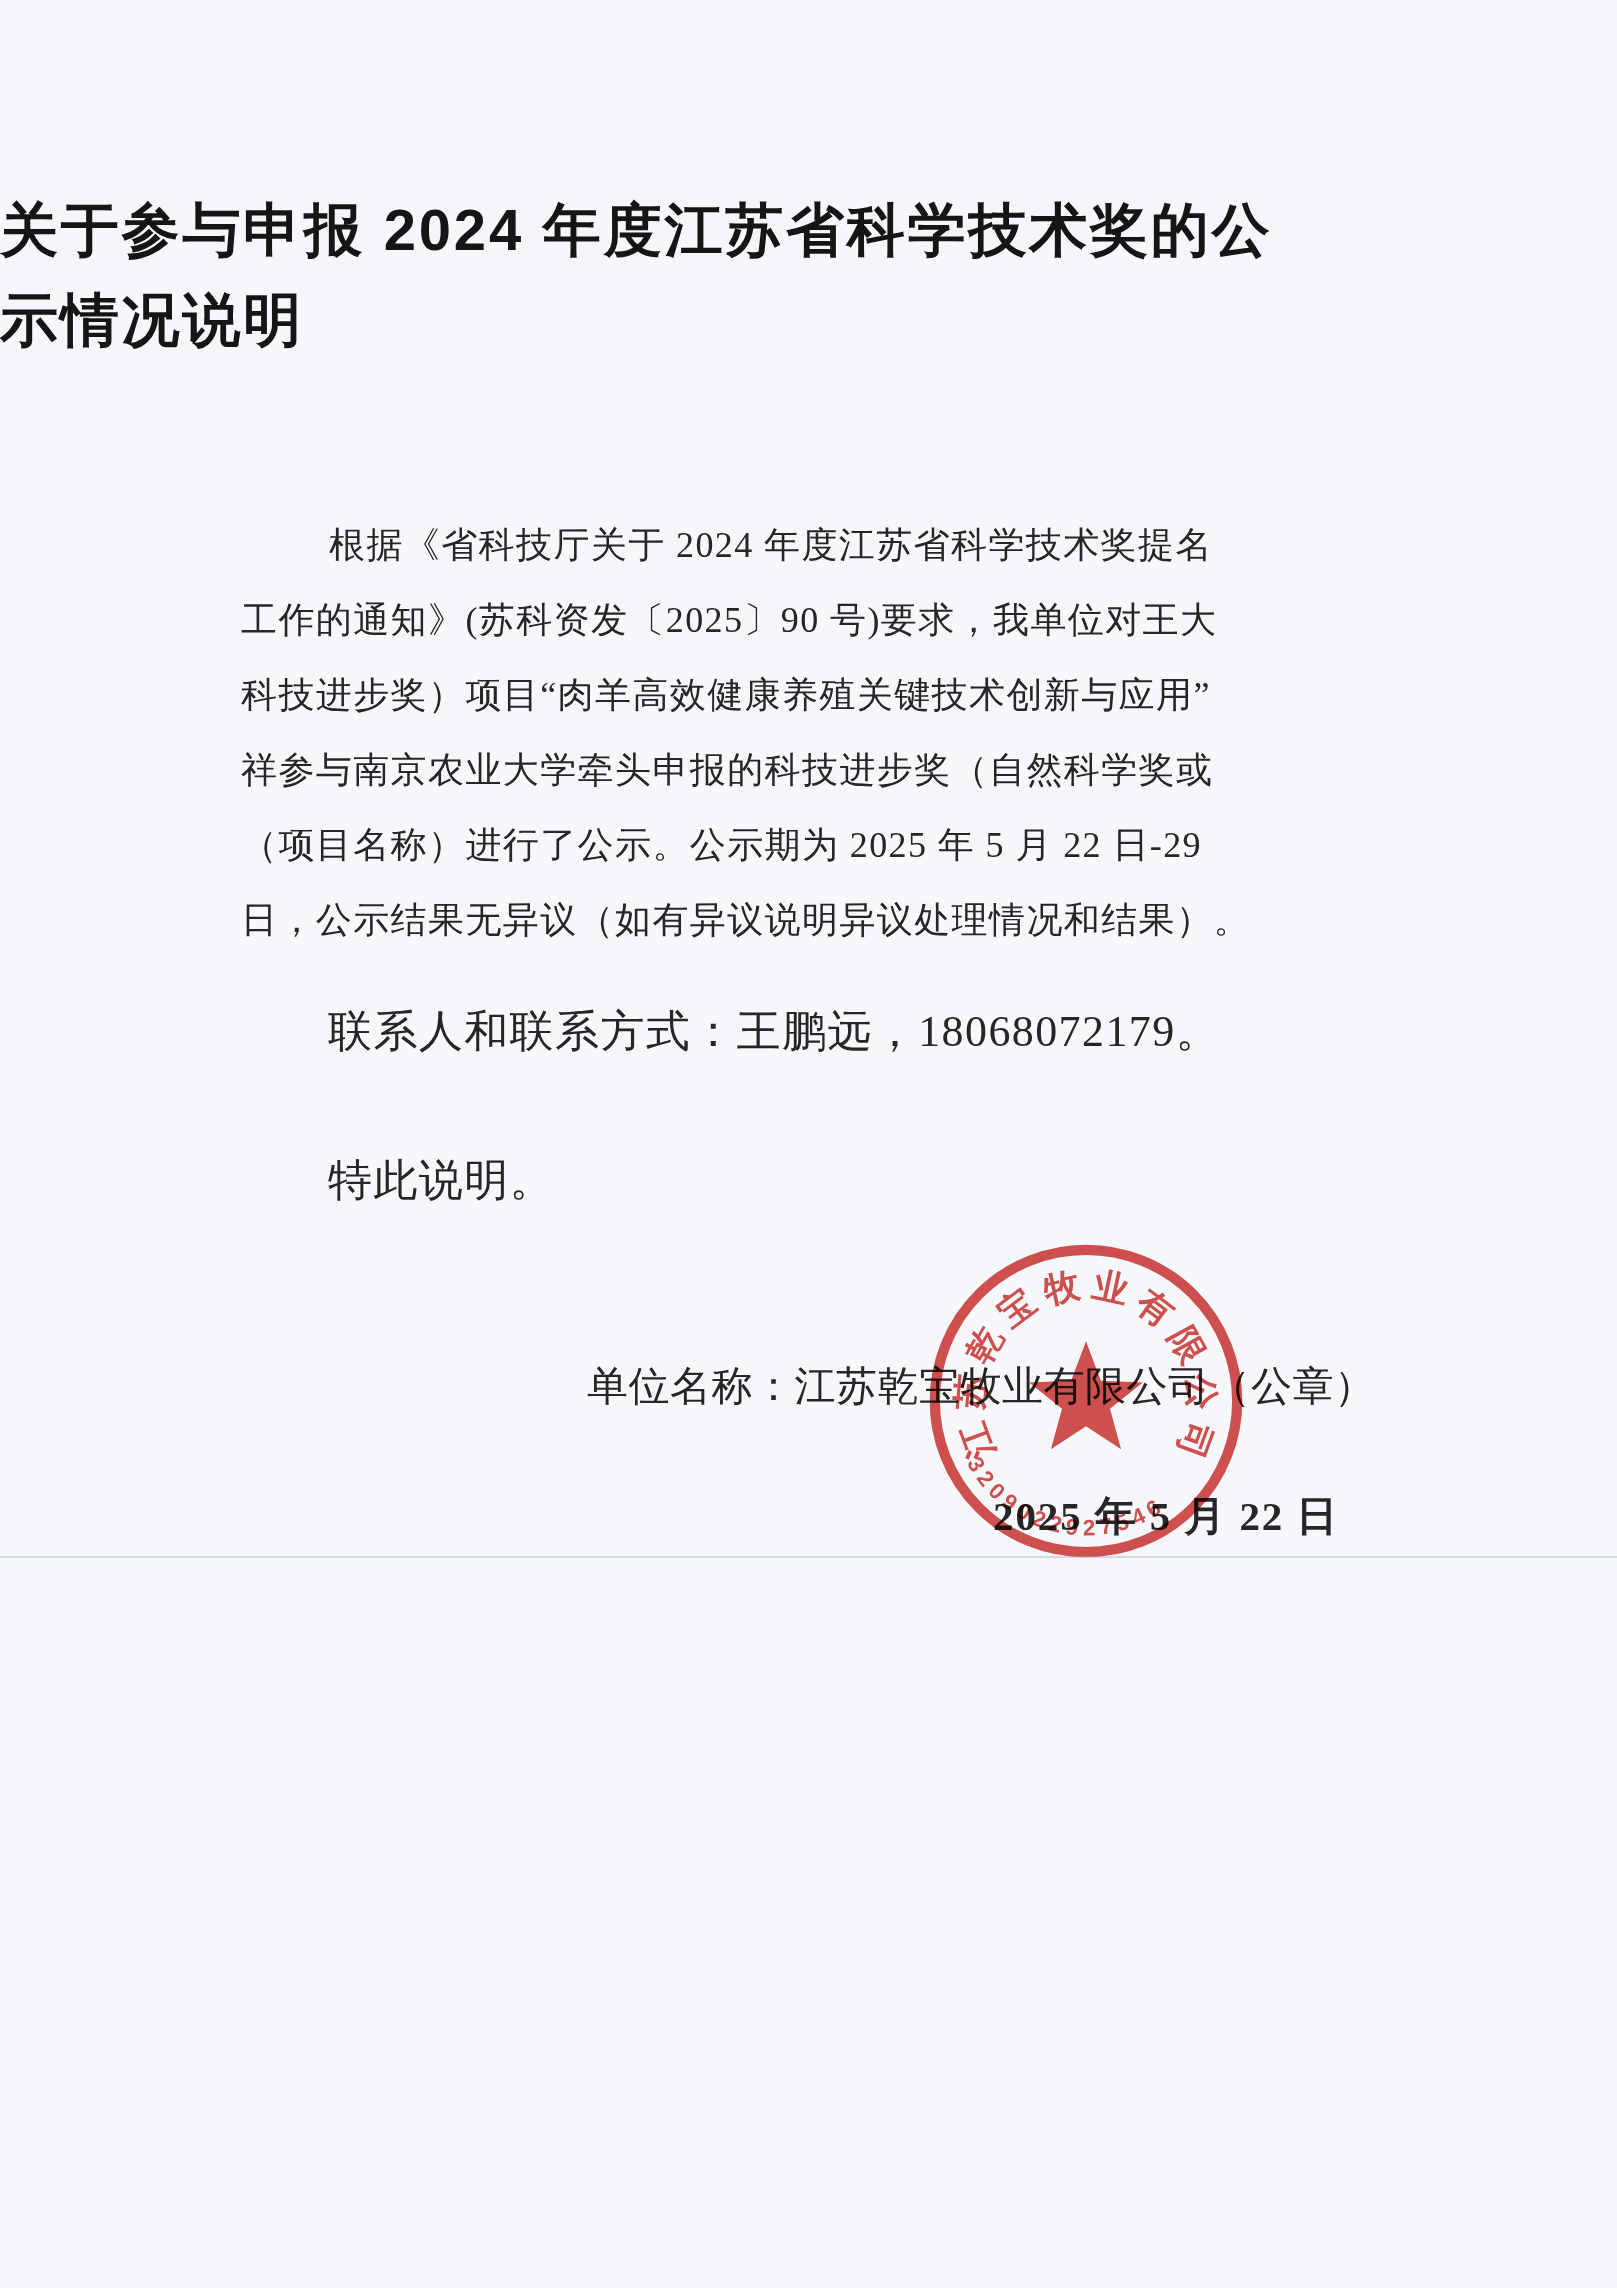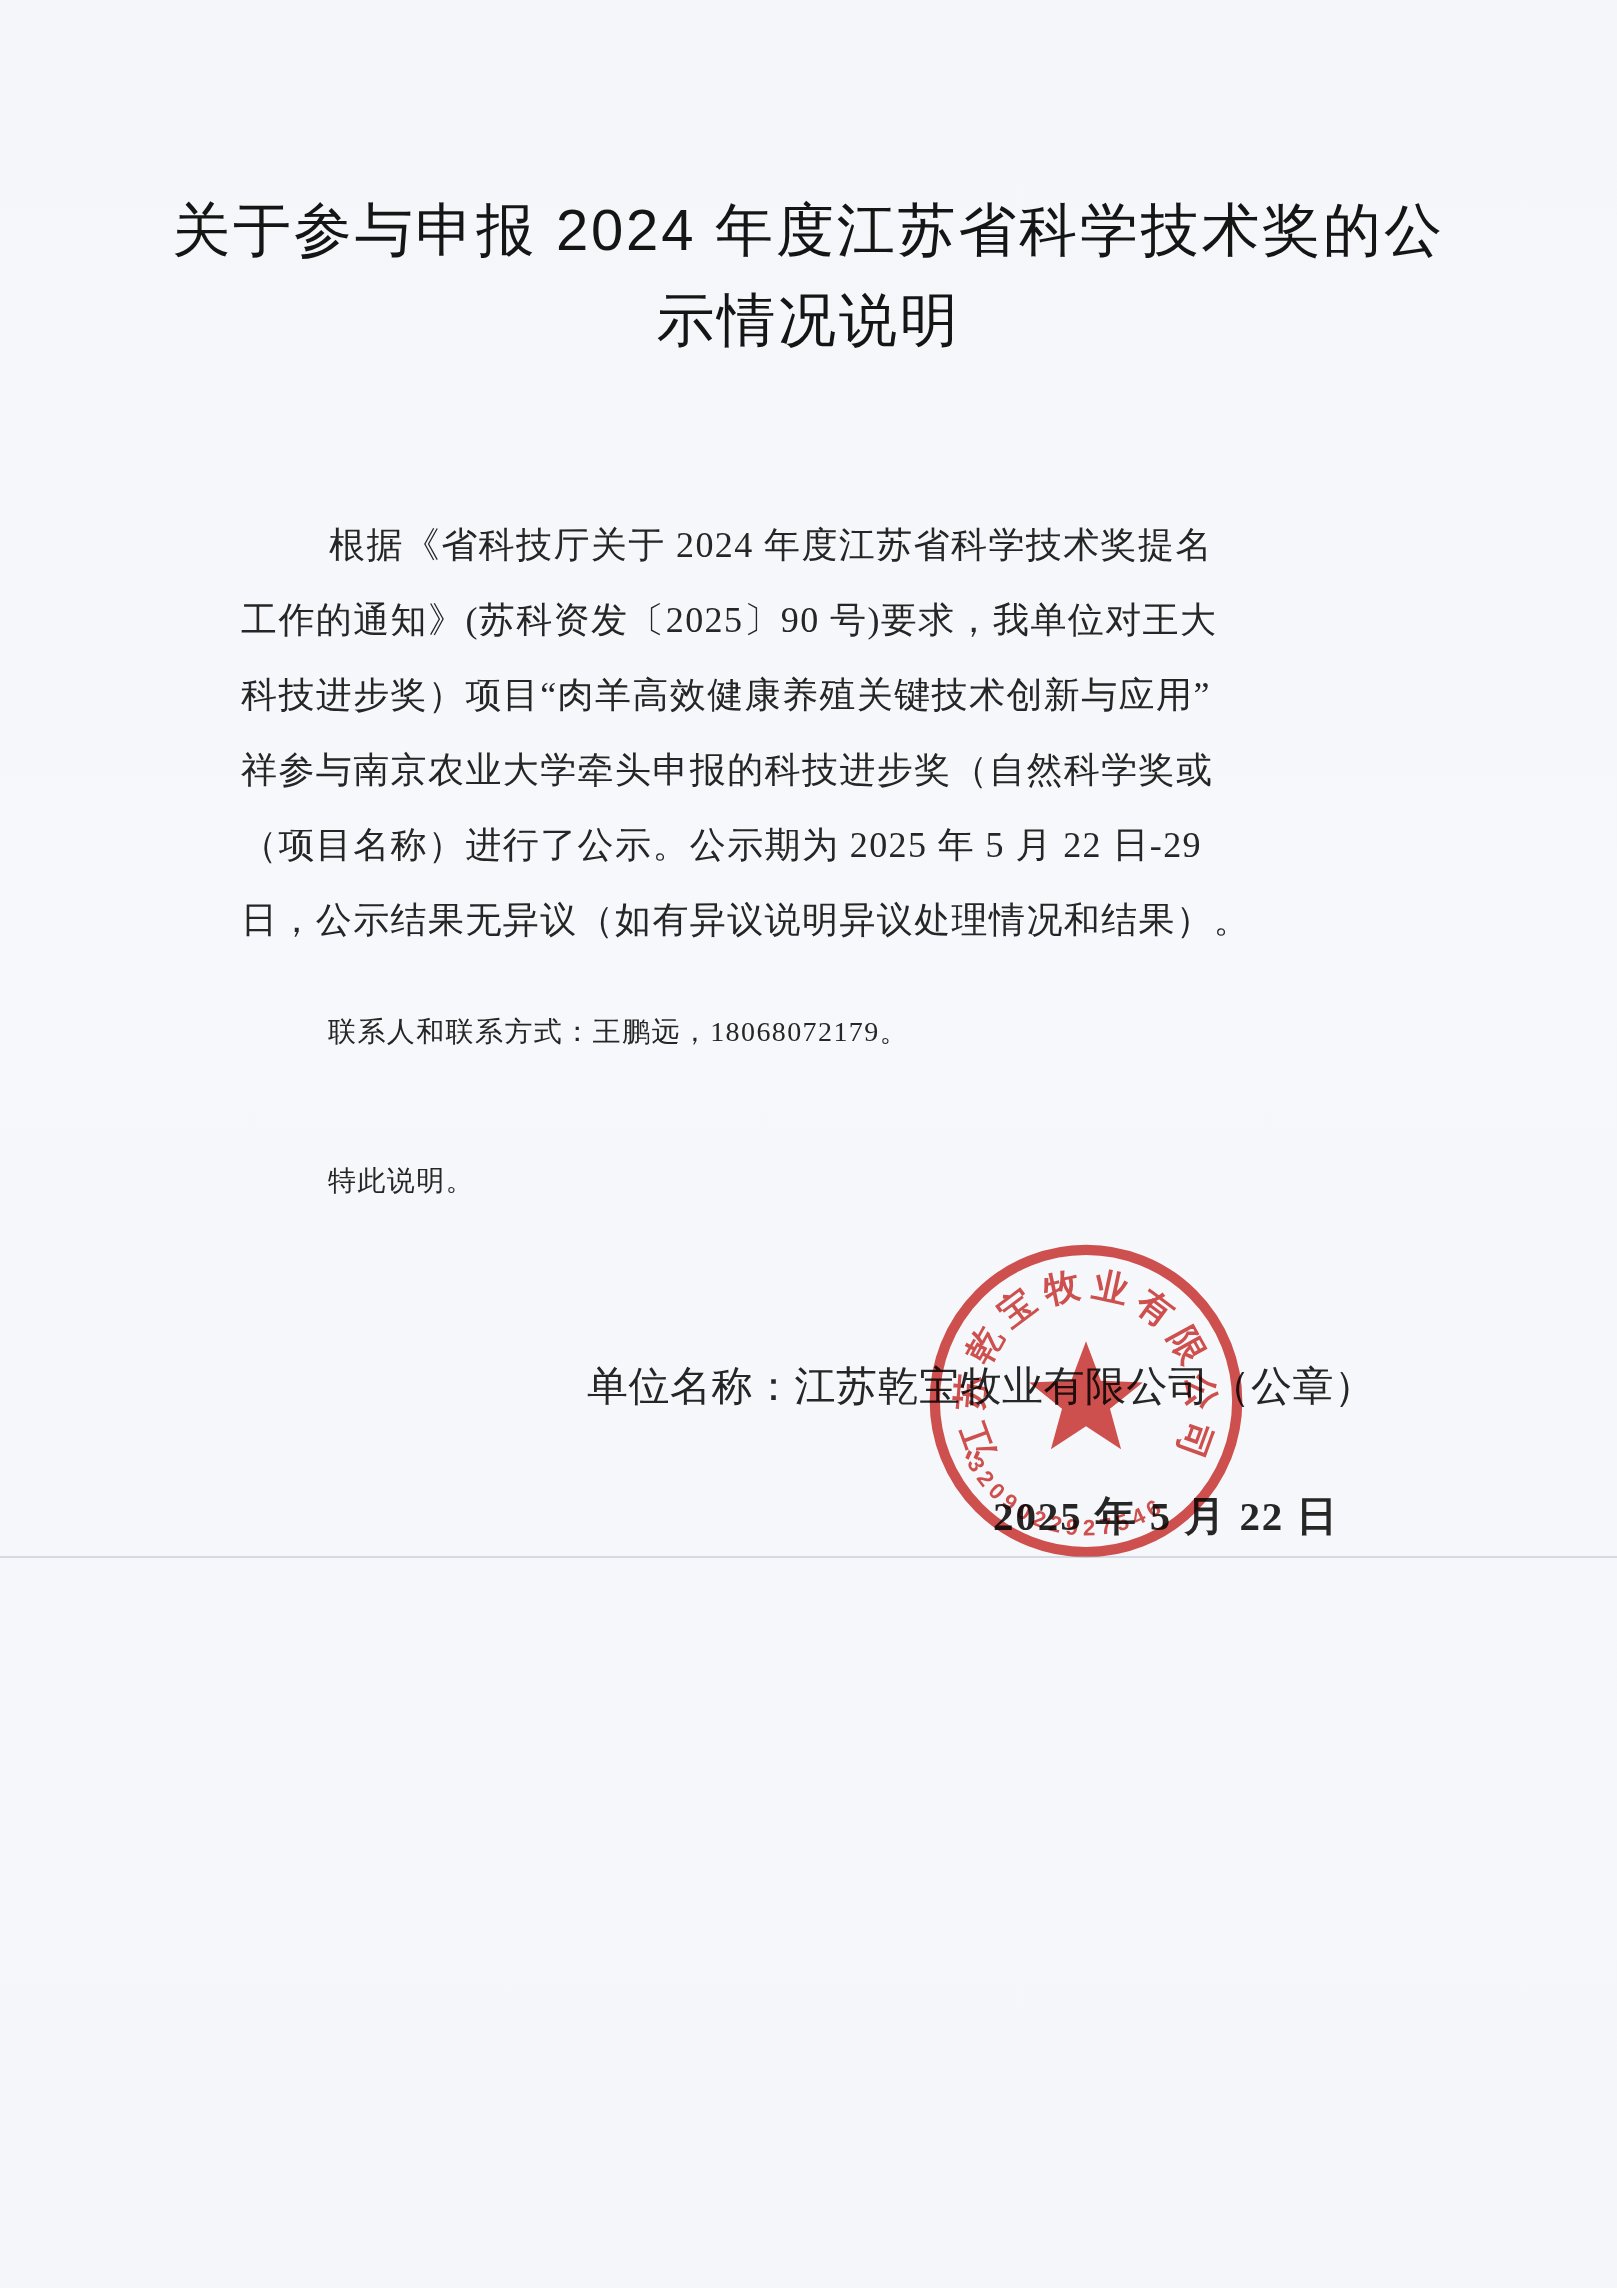--- a/index.html
+++ b/index.html
@@ -7,39 +7,39 @@
     position:relative;
     width:1617px;height:2289px;
     background:#f6f7fa;
     background-image:linear-gradient(180deg,#f5f6f9 0%,#f7f8fb 40%,#f5f6f9 100%);
     overflow:hidden;
     font-family:"Liberation Serif","DejaVu Serif",serif;
     color:#262626;
   }
   .doc-title{
     position:absolute;top:185px;left:0;width:1617px;
-    text-align:center;
+    text-align:left;
     font-family:"Liberation Sans","DejaVu Sans",sans-serif;
-    font-weight:normal;
+    font-weight:bold;
     font-size:58px;
     letter-spacing:2.8px;
     line-height:90px;
     color:#151515;
   }
   .para{
     position:absolute;top:508px;left:241px;width:1156px;
     font-size:36px;
     letter-spacing:1.4px;
     color:#262626;
   }
   .para .line{height:75px;line-height:75px;white-space:nowrap;}
   .para .line.indent{text-indent:88px;}
   .free-line{
     position:absolute;
-    font-size:28px;letter-spacing:1.4px;
+    font-size:44px;letter-spacing:1.4px;
     line-height:65px;white-space:nowrap;color:#262626;
   }
   .contact-line{top:999px;left:328px;}
   .closing-line{top:1118px;left:328px;margin-top:30px;}
   .unit-line{top:1354px;left:587px;font-size:41px;letter-spacing:0.5px;}
   .date-line{top:1484px;left:993px;font-size:41px;letter-spacing:1.9px;font-weight:bold;}
   .seal{
     position:absolute;left:918px;top:1233px;
     width:336px;height:336px;
     mix-blend-mode:multiply;

